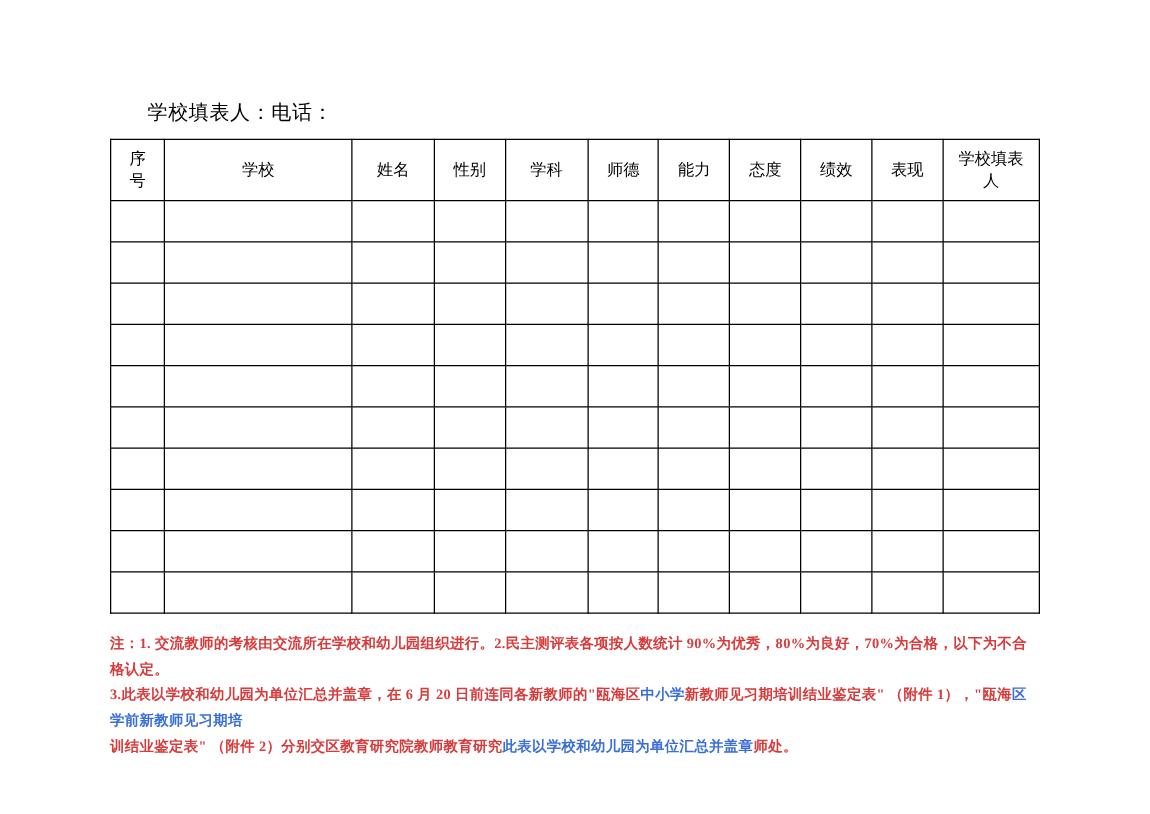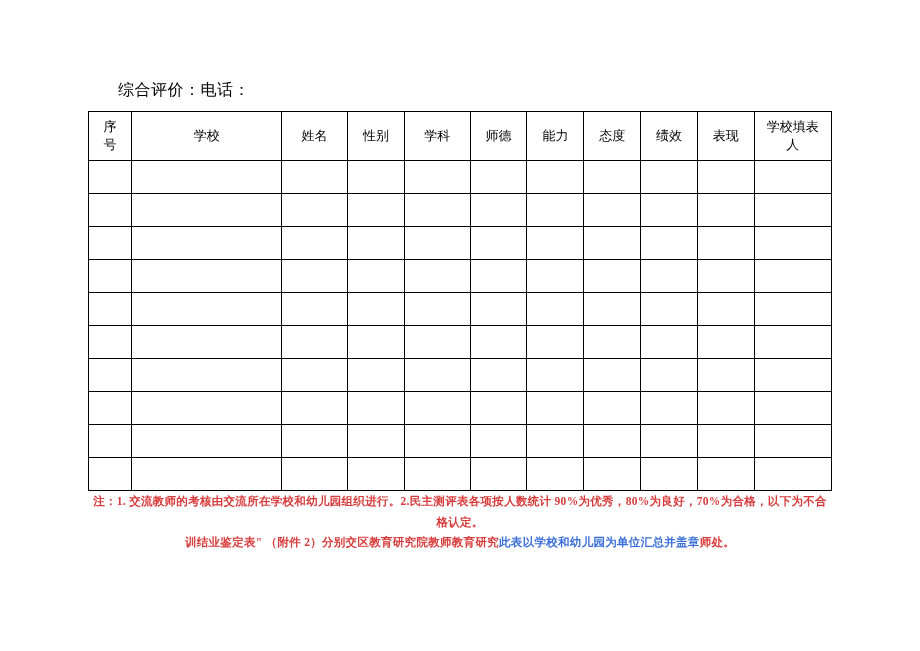--- a/index.html
+++ b/index.html
@@ -47,37 +47,37 @@
     .col-name { width: 58px; }
     .col-gender { width: 50px; }
     .col-subject { width: 58px; }
     .col-morals { width: 50px; }
     .col-ability { width: 50px; }
     .col-attitude { width: 50px; }
     .col-perf { width: 50px; }
     .col-behavior { width: 50px; }
     .col-eval { width: 68px; }
     .notes {
+      margin-top: 14px;
       font-size: 11.5px;
       line-height: 1.8;
       color: #d83b3b;
       font-weight: bold;
       letter-spacing: 0.3px;
-      text-align: center;
     }
     .notes .blue {
       color: #3b6fd8;
     }
   </style>
 </head>
 <body>
 
 <div class="content">
   <div class="header-line">
-    <span>综合评价：</span><span>电话：</span>
+    <span>学校填表人：</span><span>电话：</span>
   </div>
 
   <table>
     <colgroup>
       <col class="col-seq">
       <col class="col-school">
       <col class="col-name">
       <col class="col-gender">
       <col class="col-subject">
       <col class="col-morals">
@@ -234,16 +234,19 @@
           <td></td>
         </tr>
       </tbody>
   </table>
 
   <div class="notes">
     <div>
       <span>注：1. 交流教师的考核由交流所在学校和幼儿园组织进行。2.民主测评表各项按人数统计 90%为优秀，80%为良好，70%为合格，以下为不合格认定。</span>
     </div>
     <div>
+      <span>3.此表以学校和幼儿园为单位汇总并盖章，在 6 月 20 日前连同各新教师的"瓯海区</span><span class="blue">中小学</span><span>新教师见习期培训结业鉴定表"  （附件 1），"瓯海</span><span class="blue">区学前新教师见习期培</span>
+    </div>
+    <div>
       <span>训结业鉴定表"  （附件 2）分别交区教育研究院教师教育研究</span><span class="blue">此表以学校和幼儿园为单位汇总并盖章</span><span>师处。</span>
     </div>
   </div>
 </div>
 
 </body></html>

